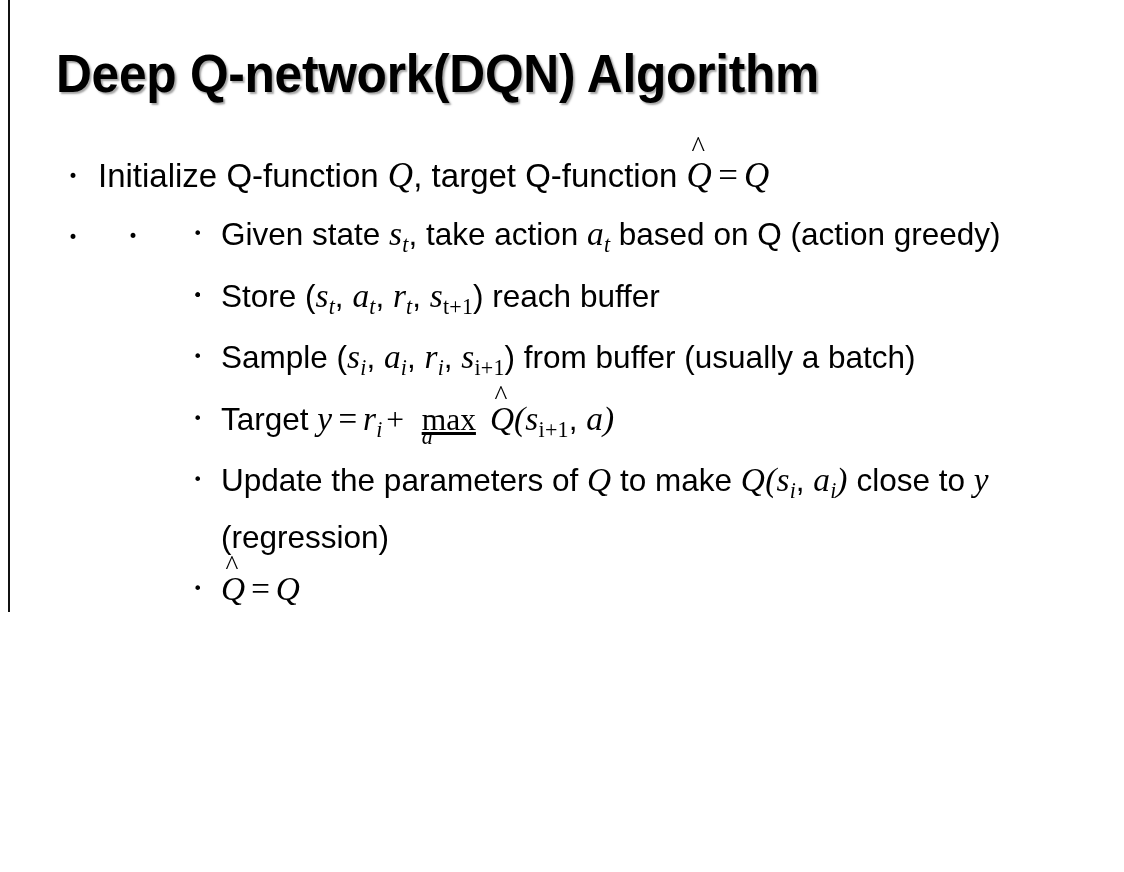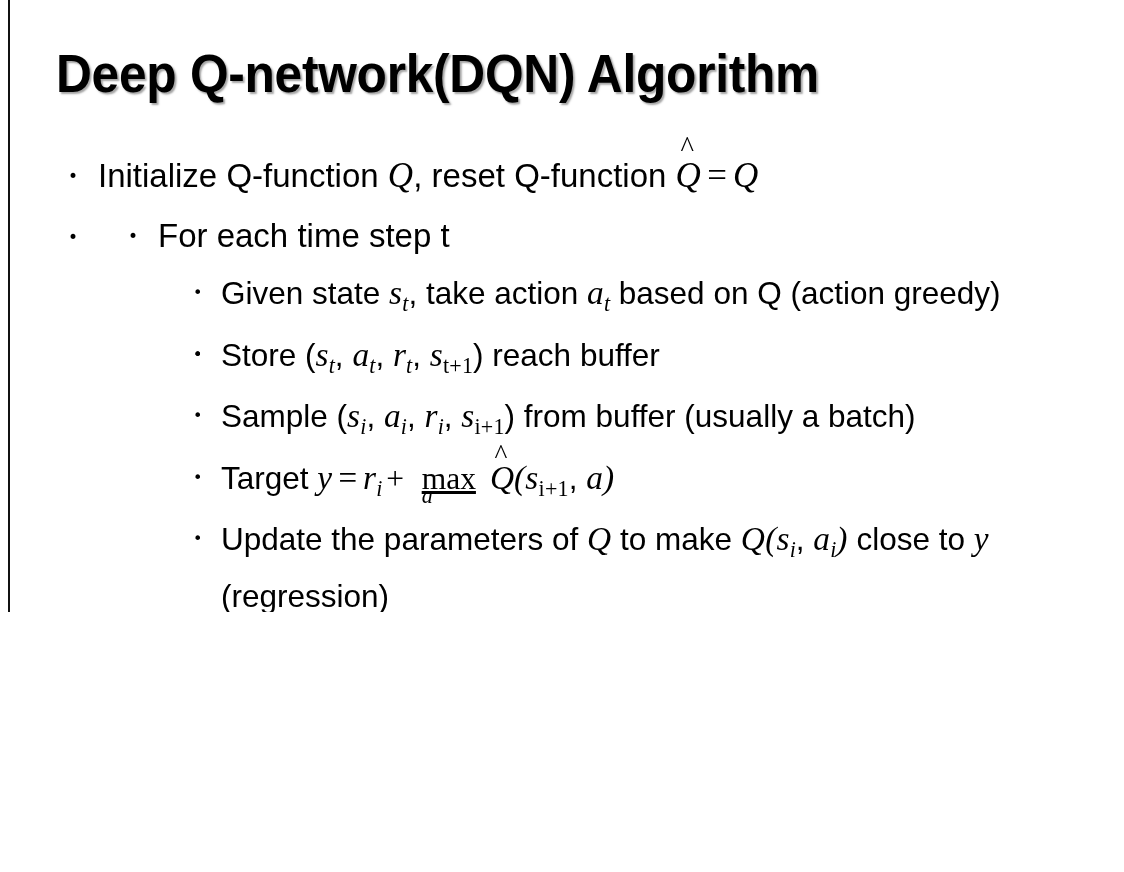--- a/index.html
+++ b/index.html
@@ -186,30 +186,29 @@
 <div class="slide">
 
   <div class="edge-rule"></div>
 
   <div class="slide-title">Deep Q-network(DQN) Algorithm</div>
 
   <div class="body-list">
 
     <div class="bullet-row lvl1">
       <span class="dot">•</span>
-      <span class="btext"><span>Initialize Q-function </span><span class="m">Q</span><span>, reset Q-function </span><span class="qhat"><span class="acc">^</span><span>Q</span></span><span class="m eqspace">=</span><span class="m">Q</span></span>
+      <span class="btext"><span>Initialize Q-function </span><span class="m">Q</span><span>, target Q-function </span><span class="qhat"><span class="acc">^</span><span>Q</span></span><span class="m eqspace">=</span><span class="m">Q</span></span>
     </div>
 
     <div class="bullet-row lvl1">
       <span class="dot">•</span>
     </div>
 
     <div class="bullet-row lvl2">
       <span class="dot">•</span>
-      <span class="btext">For each time step t</span>
     </div>
 
     <div class="bullet-row lvl3">
       <span class="dot">•</span>
       <span class="btext"><span>Given state </span><span class="m"><span>s</span><span class="msub">t</span></span><span>, take action </span><span class="m"><span>a</span><span class="msub">t</span></span><span> based on Q (action greedy)</span></span>
     </div>
 
     <div class="bullet-row lvl3">
       <span class="dot">•</span>
     </div>

